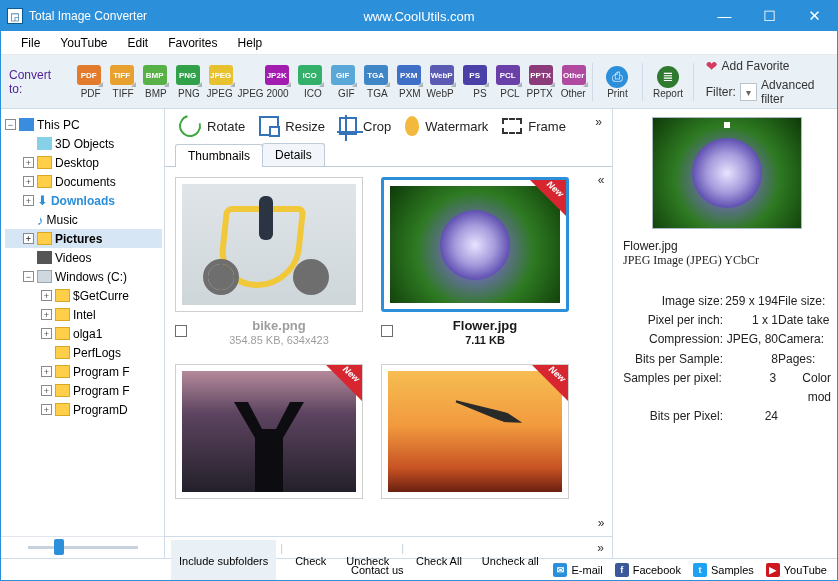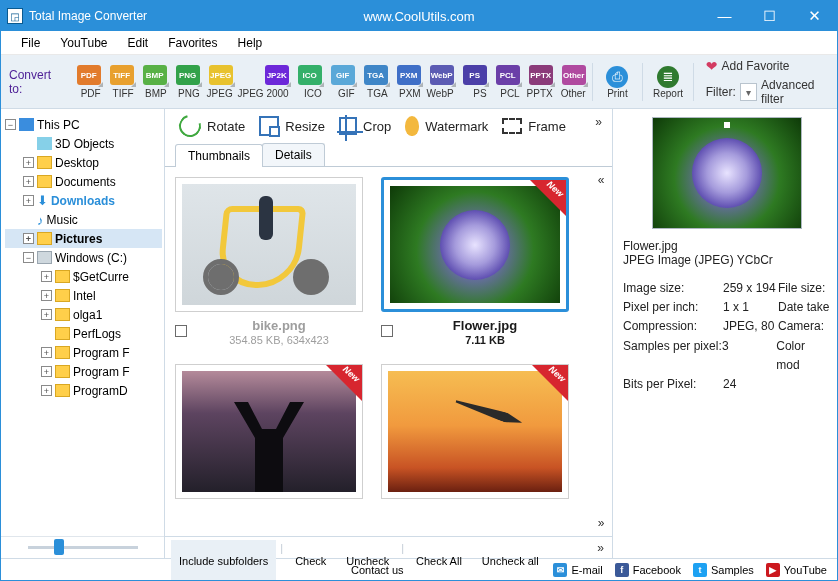--- a/index.html
+++ b/index.html
@@ -83,21 +83,21 @@
   .cardmeta .finfo.sel { color:#1a1a1a; font-weight:bold;}
   .bottombar { height:22px; border-top:1px solid #cfdbe6; display:flex; align-items:center; font-size:11px; padding:0 6px; gap:4px; position:relative;}
   .bb-item { padding:15px 8px;margin-top:27px; }
   .bb-item.first { background:#e9f0f6;}
   .bb-sep { color:#c3ccd5;}
   .bb-chevron { position:absolute; right:8px; font-size:12px; color:#333;}
   .rightpanel { width:224px; padding:8px 6px 4px 10px; font-size:12px; color:#222; display:flex; flex-direction:column; overflow:hidden;}
   .preview { width:150px; height:112px; border:1px solid #aeb8c2; margin:0 auto 10px auto; display:flex; align-items:center; justify-content:center; background:#f7f9fb; position:relative;}
   .preview .dot { position:absolute; top:4px; left:50%; width:6px; height:6px; background:#fff; transform:translateX(-50%);}
   .kvs { line-height:1.6;}
-  .kvrow { display:flex;}
+  .kvrow { display:flex;text-align:right;}
   .kvrow .k { width:100px; }
   .kvrow .v { width:55px;}
   .kvrow .k2 { color:#222;}
   .statusbar { height:22px; border-top:1px solid #cfdbe6; display:flex; align-items:center; padding:0 10px; font-size:11px; gap:12px; justify-content:flex-end;}
   .statusbar .contact { margin-right:auto; margin-left:340px;}
   .soc { display:flex; align-items:center; gap:4px;}
   .sicn { width:14px; height:14px; border-radius:2px; display:flex; align-items:center; justify-content:center; color:#fff; font-size:9px; font-weight:bold;}
   .sicn.mail { background:#2b8fd9;}
   .sicn.fb { background:#3b5998;}
   .sicn.tw { background:#1da1f2;}
@@ -154,21 +154,21 @@
       </div>
       <div class="fmtcol">
         <div class="fmticon" style="background: rgb(50, 162, 74);">PNG</div>
         <div class="fmtlbl">PNG</div>
       </div>
       <div class="fmtcol">
         <div class="fmticon" style="background: rgb(232, 194, 46);">JPEG</div>
         <div class="fmtlbl">JPEG</div>
       </div>
       <div class="fmtcol wide">
-        <div class="fmticon" style="background: #6d28d9;">JP2K</div>
+        <div class="fmticon" style="background: #a21caf;">JP2K</div>
         <div class="fmtlbl">JPEG 2000</div>
       </div>
       <div class="fmtcol">
         <div class="fmticon" style="background: rgb(52, 176, 106);">ICO</div>
         <div class="fmtlbl">ICO</div>
       </div>
       <div class="fmtcol">
         <div class="fmticon" style="background: rgb(90, 168, 216);">GIF</div>
         <div class="fmtlbl">GIF</div>
       </div>
@@ -256,20 +256,25 @@
         </div>
       <div class="treerow" style="--ind:18px">
           <span class="noexp"></span>
           <span class="ticn music">♪</span>
           <span class="tlbl">Music</span>
         </div>
       <div class="treerow sel" style="--ind:18px">
           <span class="expand">+</span>
           <span class="ticn folder"></span>
           <span class="tlbl">Pictures</span>
+        </div>
+      <div class="treerow" style="--ind:18px">
+          <span class="noexp"></span>
+          <span class="ticn video"></span>
+          <span class="tlbl">Videos</span>
         </div>
       <div class="treerow" style="--ind:18px">
           <span class="expand">−</span>
           <span class="ticn drive"></span>
           <span class="tlbl">Windows (C:)</span>
         </div>
       <div class="treerow" style="--ind:36px">
           <span class="expand">+</span>
           <span class="ticn folder"></span>
           <span class="tlbl">$GetCurre</span>
@@ -413,39 +418,44 @@
       <div class="bb-chevron">»</div>
     </div>
   </div>
 
   <div class="rightpanel">
     <div class="preview">
         <div class="img-flower" style="width:100%;height:100%;"></div>
         <div class="dot"></div>
       </div>
     <div>Flower.jpg</div>
-    <div style="margin-bottom:12px;">JPEG Image (JPEG) YCbCr</div>
+    <div style="margin-bottom:24px;font-family:Liberation Serif, serif;">JPEG Image (JPEG) YCbCr</div>
     <div class="kvs sect">
       <div class="kvrow">
           <span class="k">Image size:</span>
           <span class="v">259 x 194</span>
           <span class="k2">File size:</span>
         </div>
       <div class="kvrow">
           <span class="k">Pixel per inch:</span>
           <span class="v">1 x 1</span>
           <span class="k2">Date take</span>
         </div>
       <div class="kvrow">
           <span class="k">Compression:</span>
           <span class="v">JPEG, 80</span>
           <span class="k2">Camera:</span>
         </div>
     </div>
     <div class="kvs sect">
+      <div class="kvrow">
+          <span class="k">Bits per Sample:</span>
+          <span class="v">8</span>
+          <span class="k2">Pages:</span>
+        </div>
       <div class="kvrow">
           <span class="k">Samples per pixel:</span>
           <span class="v">3</span>
           <span class="k2">Color mod</span>
         </div>
       <div class="kvrow">
           <span class="k">Bits per Pixel:</span>
           <span class="v">24</span>
         </div>
     </div>

